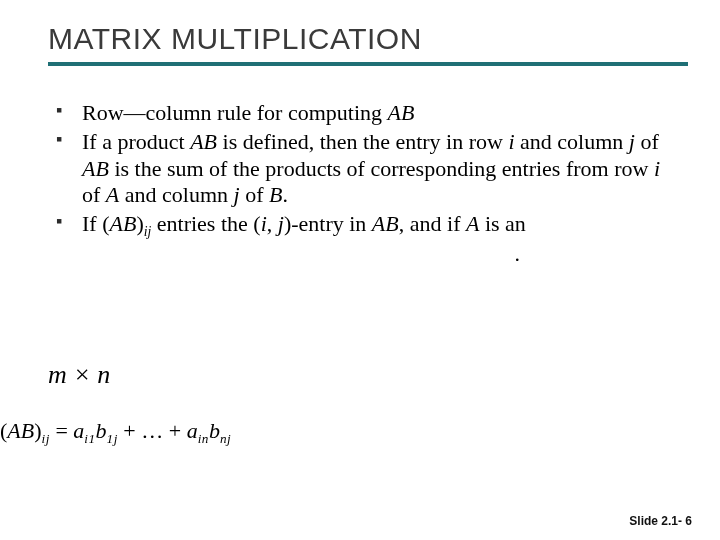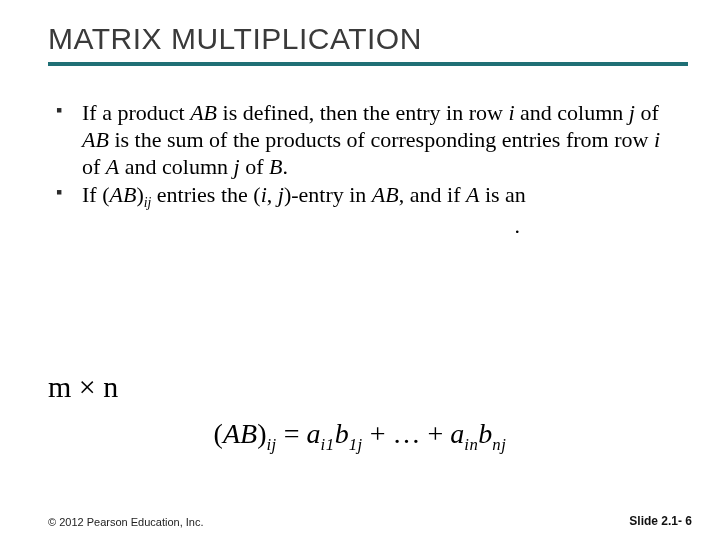--- a/index.html
+++ b/index.html
@@ -62,31 +62,31 @@
   .it { font-style: italic; }
   .sub { font-size: 0.62em; vertical-align: sub; font-style: italic; }
   .dot-line {
     text-align: right;
     padding-right: 160px;
     height: 22px;
   }
   .mxn {
     position: absolute;
     left: 48px;
-    top: 370px;
-    font-size: 30px;
+    top: 360px;
+    font-style: italic;
+    font-size: 26px;
   }
   .formula {
     position: absolute;
     left: 0;
     width: 720px;
     top: 418px;
-    text-align: center;
     font-style: italic;
-    font-size: 28px;
+    font-size: 22px;
   }
   .formula .paren { font-style: normal; }
   .formula .sub2 { font-size: 0.6em; vertical-align: sub; font-style: italic; letter-spacing: 0.5px; }
   .footer {
     position: absolute;
     left: 0;
     bottom: 0;
     width: 720px;
     height: 30px;
   }
@@ -115,37 +115,39 @@
 <div class="slide">
 
   <div class="title-block">
     <div class="title">MATRIX MULTIPLICATION</div>
   </div>
   <div class="title-rule"></div>
 
   <div class="body">
     <ul class="bullets">
 
+      <li>
+        <span>Row—column rule for computing </span><span class="it">AB</span>
+      </li>
 
       <li>
         <span>If a product </span><span class="it">AB</span><span> is defined, then the entry in row </span><span class="it">i</span><span> and column </span><span class="it">j</span><span> of </span><span class="it">AB</span><span> is the sum of the products of corresponding entries from row </span><span class="it">i</span><span> of </span><span class="it">A</span><span> and column </span><span class="it">j</span><span> of </span><span class="it">B</span><span>.</span>
       </li>
 
       <li>
         <span>If (</span><span class="it">AB</span><span>)</span><span class="sub">ij</span><span> entries the (</span><span class="it">i</span><span>, </span><span class="it">j</span><span>)-entry in </span><span class="it">AB</span><span>, and if </span><span class="it">A</span><span> is an</span>
         <div class="dot-line">.</div>
       </li>
 
     </ul>
   </div>
 
   <div class="mxn">m × n</div>
 
   <div class="formula">
     <span class="paren">(</span><span>AB</span><span class="paren">)</span><span class="sub2">ij</span><span class="paren"> = </span><span>a</span><span class="sub2">i1</span><span>b</span><span class="sub2">1j</span><span class="paren"> + … + </span><span>a</span><span class="sub2">in</span><span>b</span><span class="sub2">nj</span>
   </div>
 
   <div class="footer">
-    <div class="copyright">© 2012 Pearson Education, Inc.</div>
     <div class="slidenum">Slide 2.1- 6</div>
   </div>
 
 </div>
 
 </body></html>

